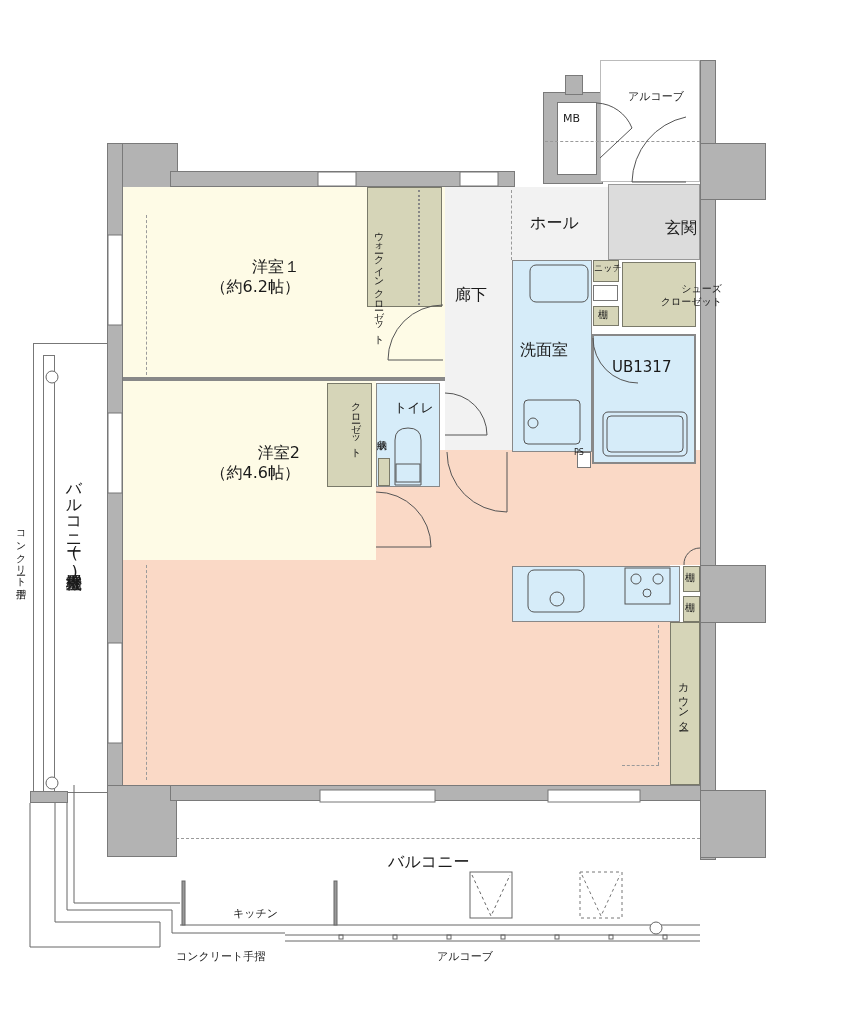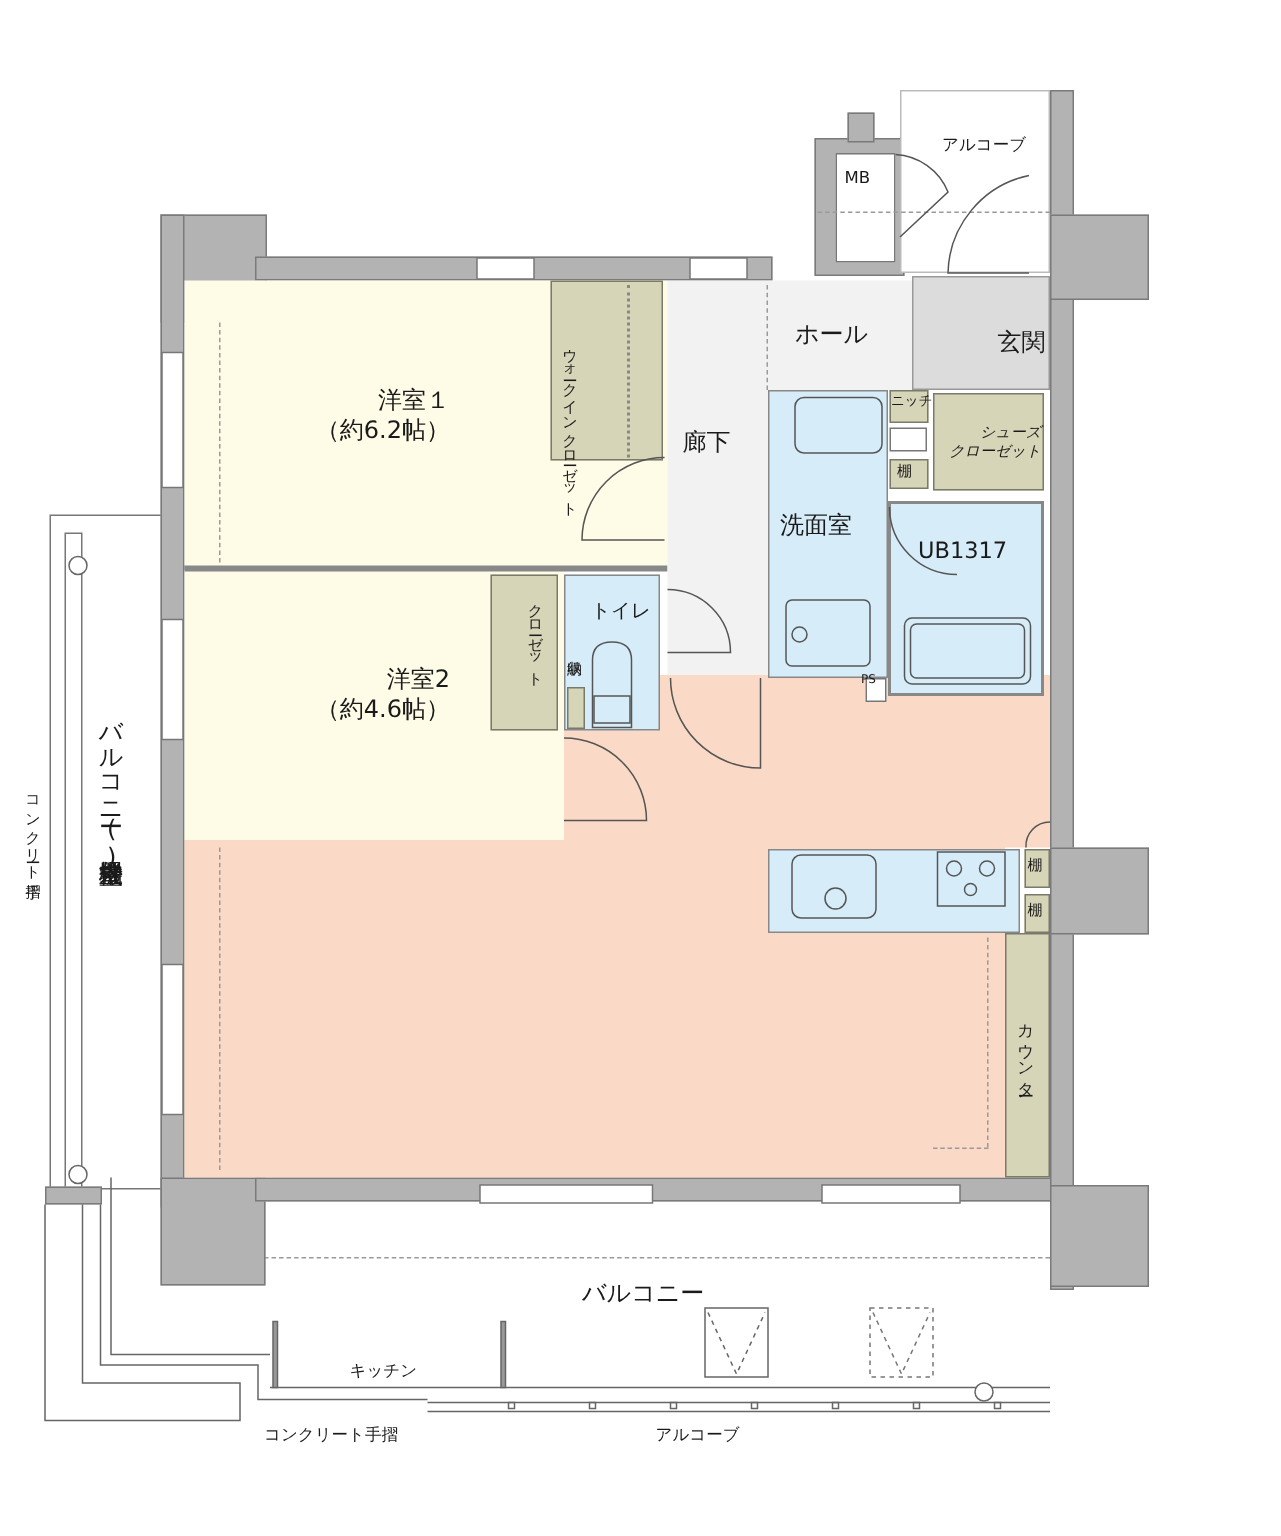--- a/index.html
+++ b/index.html
@@ -172,21 +172,21 @@
 <div class="lbl med" style="left:612px;top:358px;">UB1317</div>
 <div class="lbl med" style="left:394px;top:400px;font-size:13px;">トイレ</div>
 <div class="lbl small" style="left:563px;top:112px;">MB</div>
 <div class="lbl small" style="left:628px;top:90px;">アルコーブ</div>
 
 <div class="lbl small vert" style="left:372px;top:225px;height:80px;font-size:10px;">ウォークインクローゼット</div>
 <div class="lbl small vert" style="left:349px;top:395px;font-size:10px;">クローゼット</div>
 <div class="lbl small vert" style="left:375px;top:432px;font-size:10px;">収納</div>
 <div class="lbl small" style="left:594px;top:263px;font-size:9px;">ニッチ</div>
 <div class="lbl small" style="left:598px;top:309px;font-size:10px;">棚</div>
-<div class="lbl small" style="left:626px;top:283px;width:68px;font-size:10px;font-style:italic;">
+<div class="lbl small" style="left:654px;top:283px;width:68px;font-size:10px;">
   <div>シューズ</div>
   <div>クローゼット</div>
 </div>
 <div class="lbl small" style="left:685px;top:572px;font-size:10px;">棚</div>
 <div class="lbl small" style="left:685px;top:602px;font-size:10px;">棚</div>
 <div class="lbl small vert" style="left:676px;top:675px;font-size:11px;">カウンター</div>
 <div class="lbl small" style="left:574px;top:448px;font-size:8px;">PS</div>
 
 <div class="lbl big vert" style="left:64px;top:470px;">バルコニー(室外機置場)</div>
 <div class="lbl small vert" style="left:14px;top:524px;font-size:10px;">コンクリート手摺</div>

